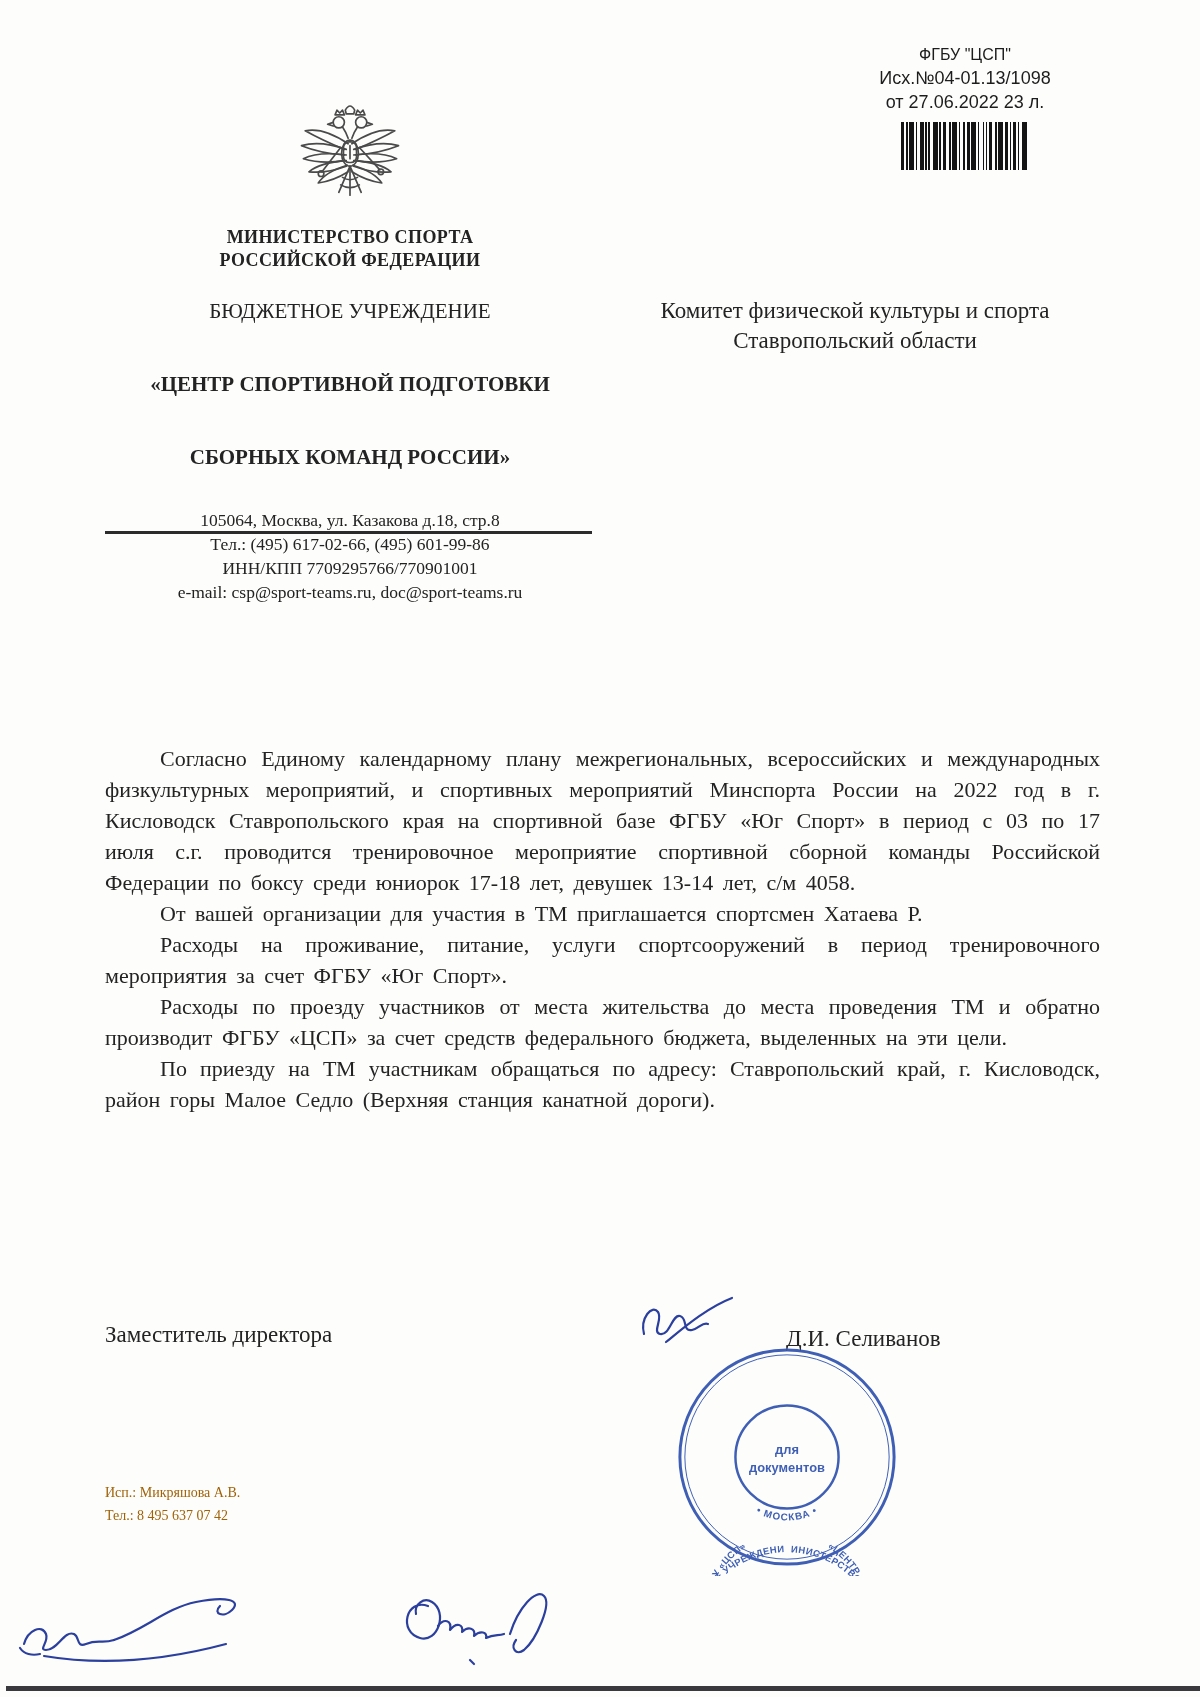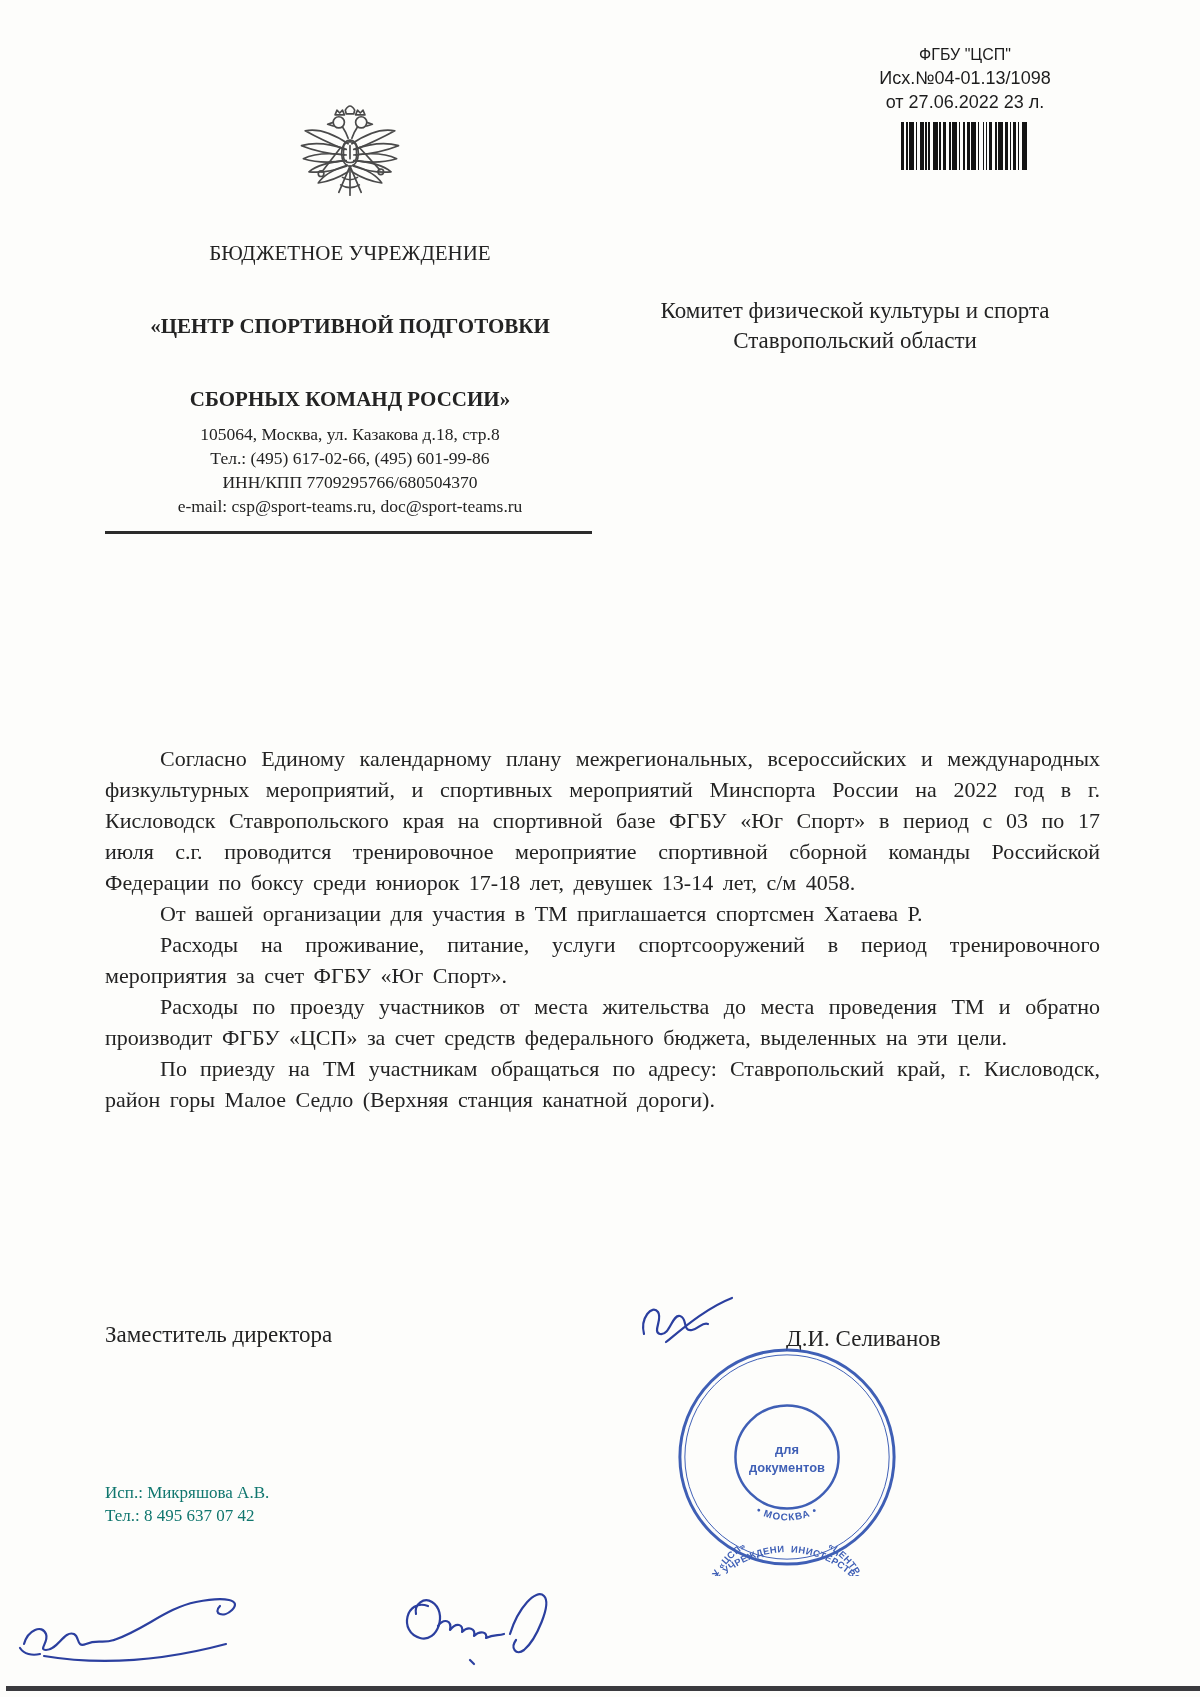--- a/index.html
+++ b/index.html
@@ -23,42 +23,42 @@
   .ref .dat{font-size:18px;line-height:24px;}
   .barcode{margin:8px auto 0;height:48px;width:160px;white-space:nowrap;
            display:flex;align-items:stretch;justify-content:center;}
   
   .lh{position:absolute;left:105px;top:96px;width:490px;text-align:center;}
   .coa{display:block;margin:0 auto;width:112px;height:118px;}
   .coa path,.coa circle,.coa rect,.coa ellipse{stroke:#4a4a4a;fill:none;stroke-width:1.8;stroke-linecap:round;stroke-linejoin:round;}
   .ministry{margin-top:12px;font-weight:bold;font-size:18px;line-height:23px;letter-spacing:.4px;}
   .org-name{margin-top:26px;font-size:21px;line-height:26px;}
   .org-name .b{font-weight:bold;margin-top:47px;}
-  .addr{margin-top:10px;font-size:17.5px;line-height:24px;}
+  .addr{margin-top:38px;font-size:17.5px;line-height:24px;}
   .u{}
   .divider{position:absolute;left:105px;top:531px;width:487px;height:3px;background:var(--divider);}
   
   .recipient{position:absolute;left:610px;top:296px;width:490px;text-align:center;
              font-size:23px;line-height:30px;}
   
   .bodytext{position:absolute;left:105px;top:743px;width:995px;
             font-size:22px;line-height:31px;text-align:justify;word-spacing:4px;}
   .bodytext p{margin:0;text-indent:55px;}
   
   .sig-label{position:absolute;left:105px;top:1322px;font-size:23px;}
   .sig-name{position:absolute;left:786px;top:1326px;font-size:23px;}
   .stamp{position:absolute;left:668px;top:1338px;width:238px;height:238px;opacity:.92;}
   .stamp .ln{stroke:var(--stamp);fill:none;}
   .stamp text{fill:var(--stamp);font-family:"Liberation Sans", sans-serif;font-weight:bold;}
   .inksig{position:absolute;stroke:var(--ink);fill:none;}
   .inksig path{stroke:var(--ink);fill:none;stroke-width:2.2;stroke-linecap:round;stroke-linejoin:round;}
   .sig-director{left:636px;top:1292px;width:110px;height:62px;}
   .sig-bottom-left{left:14px;top:1578px;width:272px;height:102px;}
   .sig-bottom-mid{left:384px;top:1576px;width:218px;height:100px;}
-  .executor{position:absolute;left:105px;top:1481px;font-size:17px;line-height:23px;color:#0f766e;}
+  .executor{position:absolute;left:105px;top:1481px;font-size:14px;line-height:23px;color:#a16207;}
   .scanline{position:absolute;left:6px;top:1686px;width:1194px;height:5px;background:#3a3a3e;}
 </style>
 </head>
 <body>
 
 <div class="page">
 
   <div class="ref">
     <div class="org">ФГБУ "ЦСП"</div>
     <div class="num">Исх.№04-01.13/1098</div>
@@ -145,29 +145,33 @@
       <ellipse cx="60" cy="58" rx="9" ry="14"></ellipse>
       <rect x="53" y="46" width="14" height="22" rx="6"></rect>
       <path d="M60 50 v14"></path>
       <path d="M60 72 L48 100 M60 72 L60 103 M60 72 L72 100"></path>
       <path d="M50 92 Q60 98 70 92 M52 84 Q60 89 68 84"></path>
       <path d="M50 52 L30 78"></path>
         <circle cx="29" cy="80" r="3"></circle>
       <path d="M70 52 L92 76"></path>
         <circle cx="93" cy="78" r="3"></circle>
     </svg>
+    <div class="ministry">
+      <div>МИНИСТЕРСТВО СПОРТА</div>
+      <div>РОССИЙСКОЙ ФЕДЕРАЦИИ</div>
+    </div>
     <div class="org-name">
       <div>БЮДЖЕТНОЕ УЧРЕЖДЕНИЕ</div>
       <div class="b">«ЦЕНТР СПОРТИВНОЙ ПОДГОТОВКИ</div>
       <div class="b">СБОРНЫХ КОМАНД РОССИИ»</div>
     </div>
     <div class="addr">
       <div>105064, Москва, ул. Казакова д.18, стр.8</div>
       <div>Тел.: (495) 617-02-66, (495) 601-99-86</div>
-      <div>ИНН/КПП 7709295766/680504370</div>
+      <div>ИНН/КПП 7709295766/770901001</div>
       <div><span>e-mail: </span><span class="u">csp@sport-teams.ru</span><span>, </span><span class="u">doc@sport-teams.ru</span></div>
     </div>
   </div>
   <div class="divider"></div>
 
   <div class="recipient">
     <div>Комитет физической культуры и спорта</div>
     <div>Ставропольский области</div>
   </div>
 

